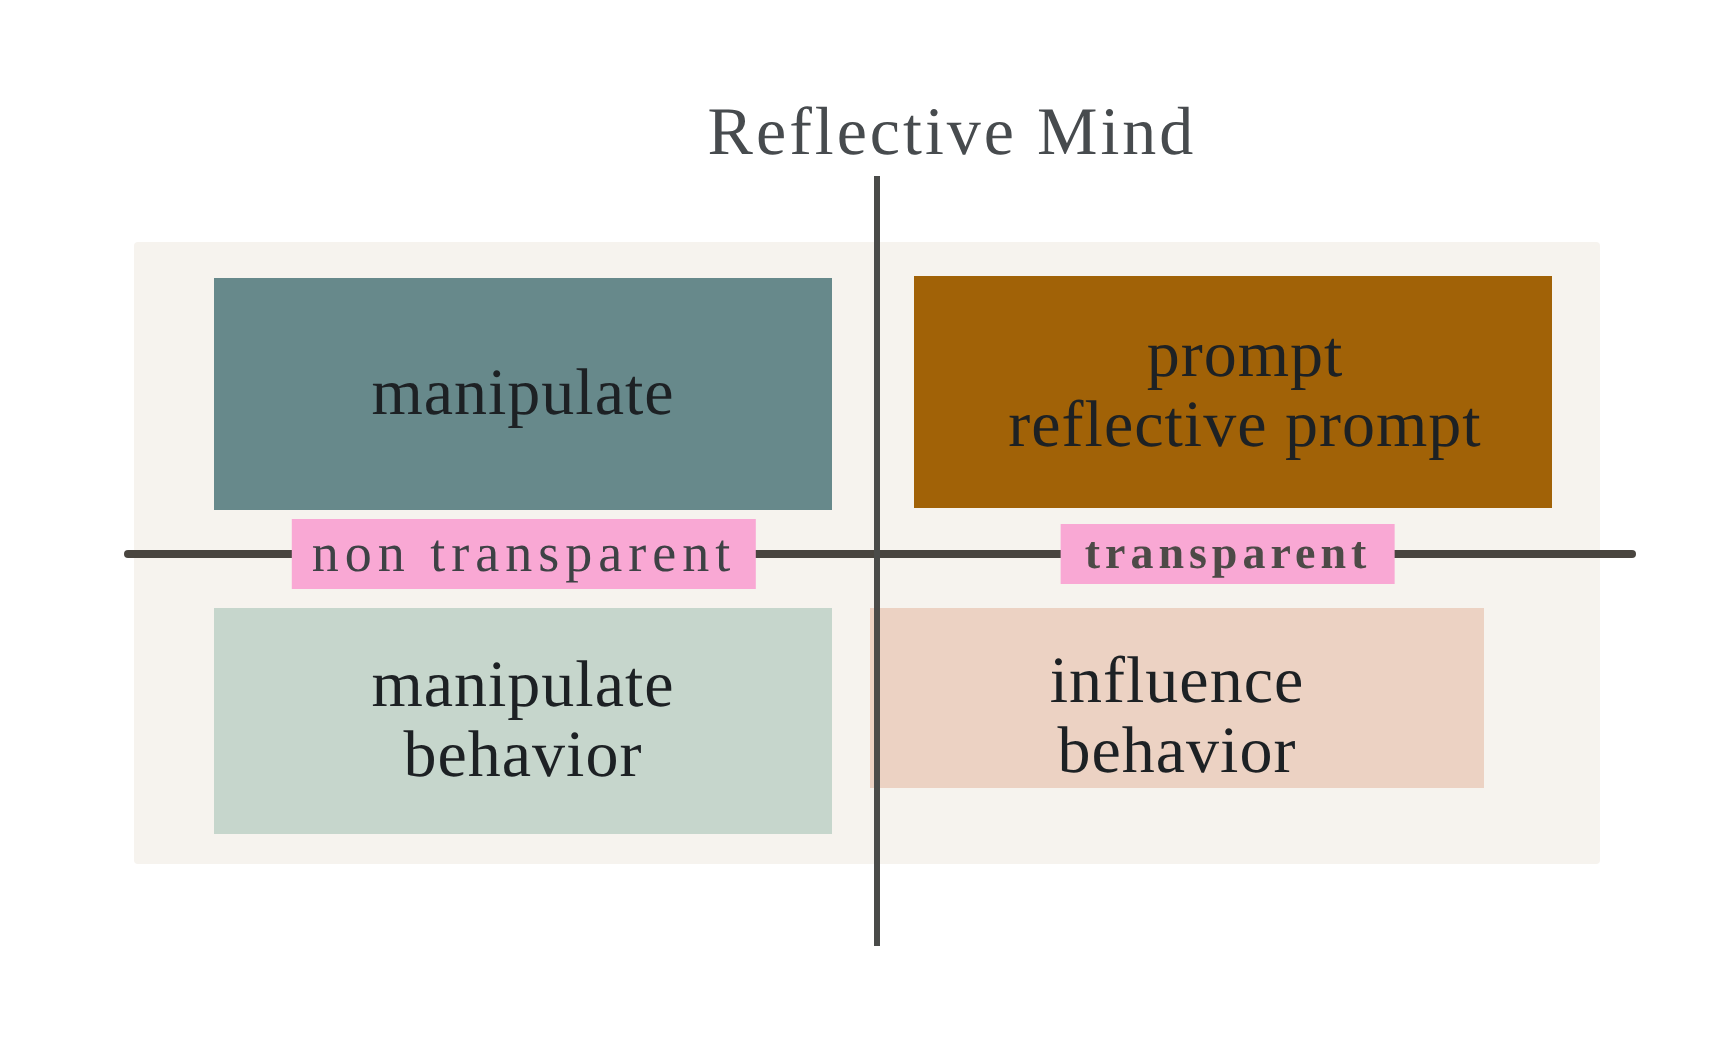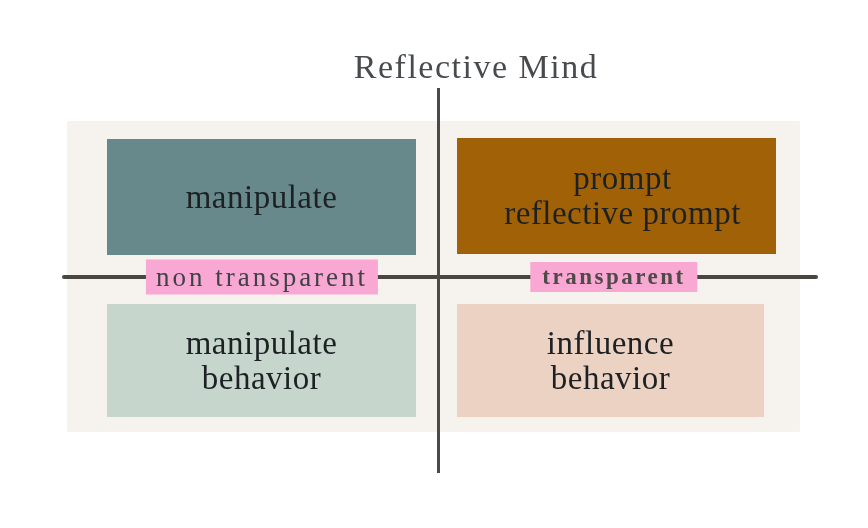--- a/index.html
+++ b/index.html
@@ -35,21 +35,21 @@
     justify-content: center;
     text-align: center;
     color: #1d2124;
     font-size: 33px;
     line-height: 1.06;
     letter-spacing: 0.5px;
   }
   .quad-tl { left: 107px; top: 139px; width: 309px; height: 116px; }
   .quad-tr { left: 457px; top: 138px; width: 307px; height: 116px; }
   .quad-bl { left: 107px; top: 304px; width: 309px; height: 113px; }
-  .quad-br { left: 457px; top: 304px; width: 307px; height: 113px; }
+  .quad-br { left: 435px; top: 304px; width: 307px; height: 90px; align-items: flex-end; }
 
   
   .h-line {
     position: absolute;
     left: 62px;
     top: 275px;
     width: 756px;
     height: 4px;
     background: #49453f;
     border-radius: 2px;

